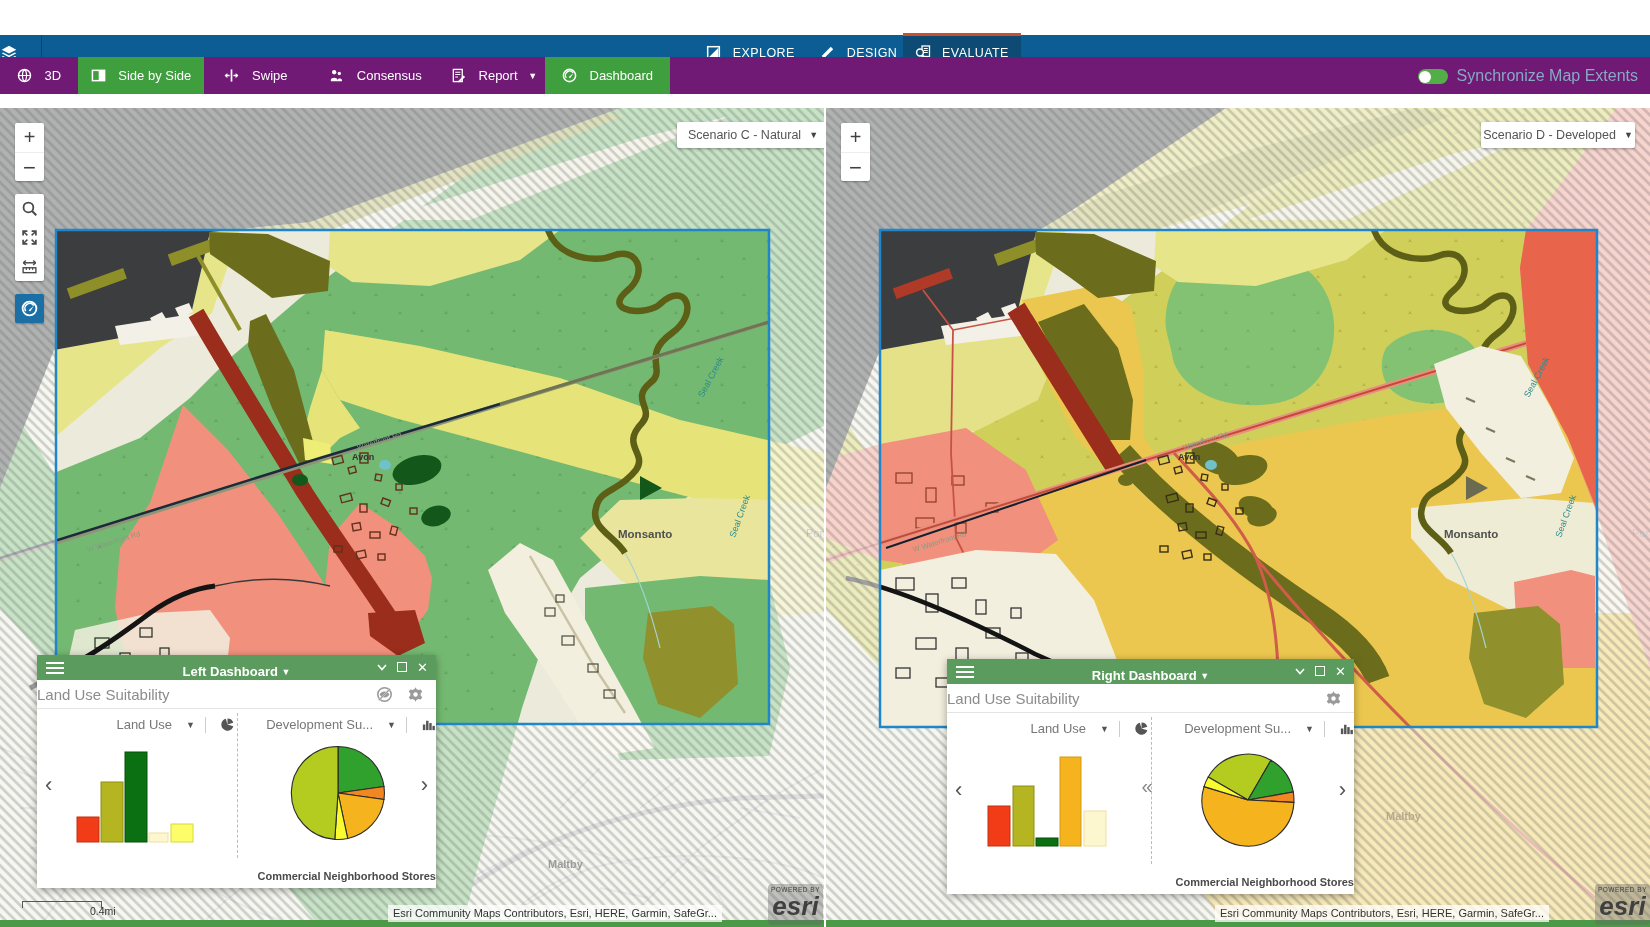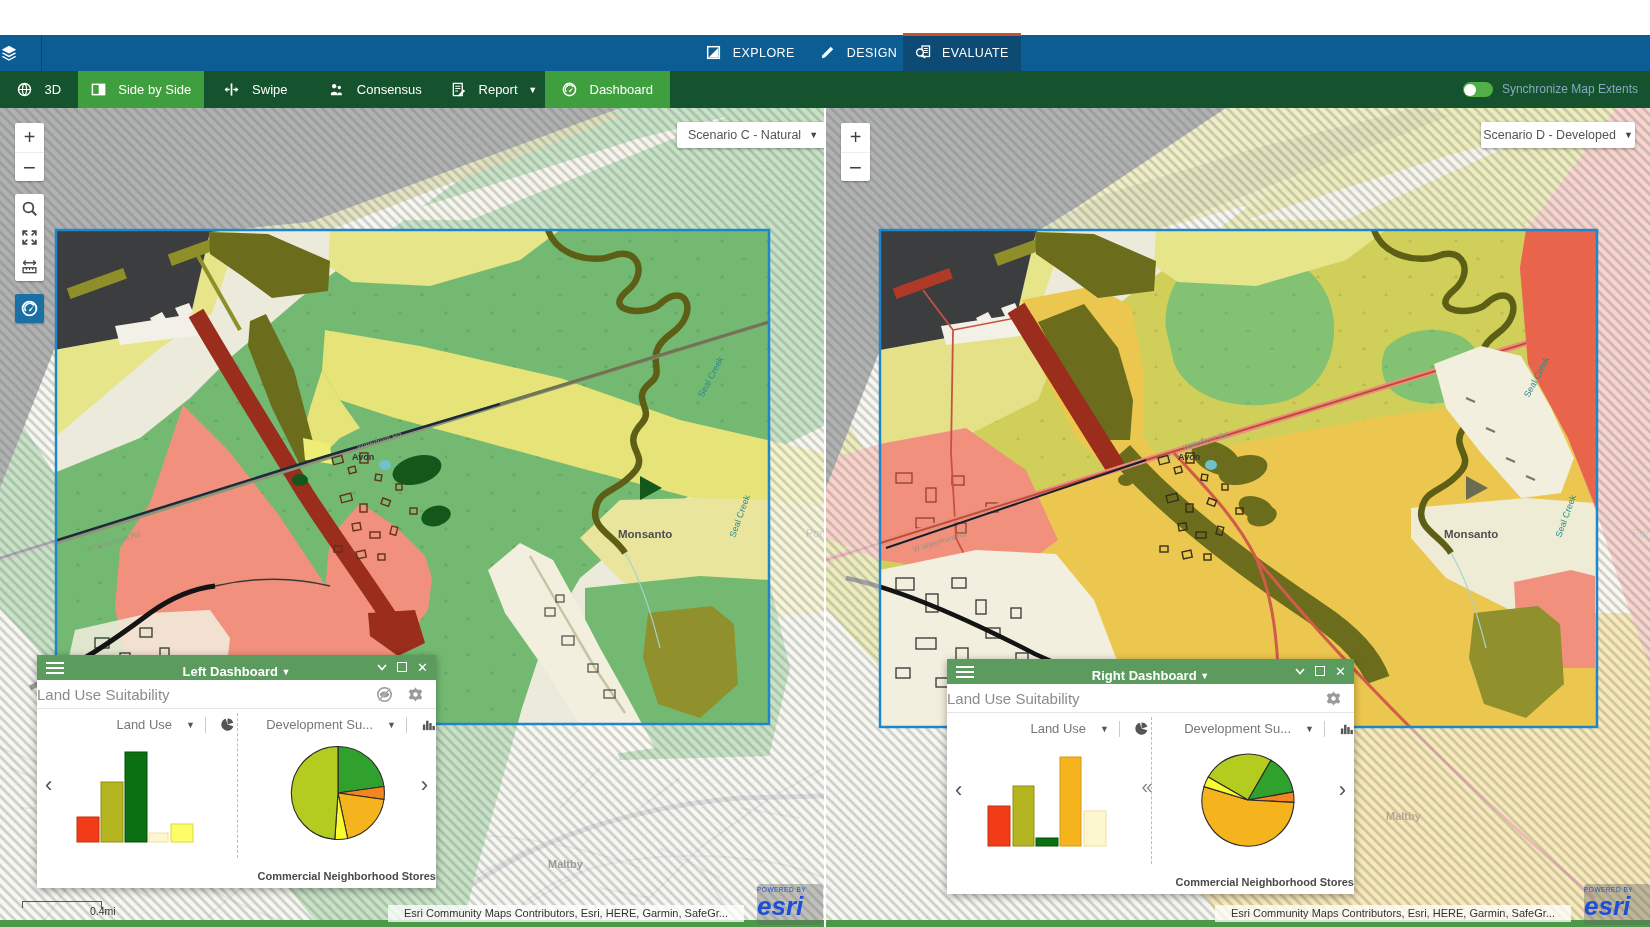--- a/index.html
+++ b/index.html
@@ -13,43 +13,43 @@
 #user{position:absolute;right:44px;top:4px;height:26px;line-height:26px;color:#2276b4;font-size:15px}
 #user .uc{display:inline-block;vertical-align:middle;width:24px;height:24px;border:1.6px solid #5ba3d0;border-radius:50%;margin-right:9px;position:relative}
 #user .uc svg{position:absolute;left:3px;top:3px}
 #bluebar{position:absolute;left:0;top:35px;width:100%;height:36px;background:#0b5d94}
 #layersbtn{position:absolute;left:0;top:0;width:42px;height:36px;border-right:1px solid rgba(0,0,0,0.25)}
 #layersbtn svg{margin:9px auto}
 .tab{position:absolute;top:0;height:36px;line-height:36px;color:#fff;font-size:12.5px;letter-spacing:0.4px}
 .tab svg{display:inline-block;vertical-align:-3px;margin-right:8px}
 #tabeval{position:absolute;left:903px;top:-2px;width:118px;height:39px;background:#0d4a74;border-top:3px solid #c8502a;color:#fff;font-size:12.5px;letter-spacing:0.4px;line-height:34px;text-align:center}
 #tabeval svg{display:inline-block;vertical-align:-3px;margin-right:7px}
-#toolbar{position:absolute;left:0;top:71px;width:100%;height:37px;background:#14532d}
+#toolbar{position:absolute;left:0;top:57px;width:100%;height:37px;background:#701a75}
 .tbtn{position:absolute;top:0;height:37px;line-height:37px;color:#fff;font-size:13px;text-align:center;white-space:nowrap}
 .tbtn svg{display:inline-block;vertical-align:-3px;margin-right:9px}
 .tbtn.green{background:#3f9e3d}
 .tcaret{font-size:9px;vertical-align:1px;margin-left:7px}
-#sync{position:absolute;right:12px;top:0;height:37px;line-height:37px;color:#87a9c3;font-size:12px}
+#sync{position:absolute;right:12px;top:0;height:37px;line-height:37px;color:#87a9c3;font-size:16px}
 #sync .tog{display:inline-block;vertical-align:middle;width:30px;height:15px;border-radius:8px;background:#52ae47;position:relative;margin-right:9px}
 #sync .tog i{position:absolute;left:1.5px;top:1.5px;width:12px;height:12px;border-radius:50%;background:#fff}
 #maps{position:absolute;left:0;top:108px;width:1650px;height:819px;background:#fff}
 .map{position:absolute;top:0;width:824px;height:819px;overflow:hidden}
 #mapL{left:0}
 #mapR{left:826px}
 .zbox{position:absolute;width:29px;background:#fff;border-radius:2px;box-shadow:0 1px 2px rgba(0,0,0,0.3);text-align:center}
 .zbox .zb{height:29px;line-height:29px;font-size:20px;color:#3f3f3f}
 .zbox .zb + .zb{border-top:1px solid #eee}
 .zbox .zi{height:29px;position:relative}
 .zbox .zi svg{position:absolute;left:6px;top:6px}
 .bluebtn{position:absolute;left:15px;top:186px;width:29px;height:29px;background:#1b6fa5;border-radius:2px;box-shadow:0 1px 2px rgba(0,0,0,0.3)}
 .bluebtn svg{margin:6px}
 .scen{position:absolute;top:14px;height:26px;line-height:26px;background:#fff;border-radius:2px;box-shadow:0 1px 3px rgba(0,0,0,0.35);font-size:12.5px;color:#555;text-align:center;white-space:nowrap}
 .scen .sc{font-size:9px;color:#444;margin-left:8px;vertical-align:1px}
-.attrib{position:absolute;bottom:5px;height:17px;line-height:17px;background:rgba(255,255,255,0.75);color:#323232;font-size:11px;padding:0 16px;white-space:nowrap}
-.esri{position:absolute;bottom:2px;width:66px;height:41px;background:rgba(99,99,99,0.38);border-radius:4px;color:#1d4ed8;}
+.attrib{position:absolute;bottom:5px;height:17px;line-height:17px;background:rgba(255,255,255,0.75);color:#323232;font-size:11px;padding:0 5px;white-space:nowrap}
+.esri{position:absolute;bottom:2px;width:55px;height:41px;background:rgba(99,99,99,0.38);border-radius:4px;color:#404040;text-align:center}
 .esri .pb{font-size:6.5px;letter-spacing:0.5px;display:block;margin-top:2px}
 .esri .eb{font-size:26px;font-weight:bold;line-height:26px;display:block;font-style:italic}
 .sbar{position:absolute;left:22px;bottom:11px;width:100px;height:24px}
 .sbar .l1{position:absolute;left:0;top:9px;width:80px;height:7px;border-left:1.5px solid #555;border-top:1.5px solid #555;border-right:1.5px solid #555}
 .sbar .t1{position:absolute;left:68px;top:13px;font-size:10.5px;color:#333}
 .dash{position:absolute;background:#fff;box-shadow:0 2px 8px rgba(0,0,0,0.35)}
 .dtitle{position:absolute;left:0;top:0;width:100%;height:25px;background:#5b9b5d;color:#fff}
 .dburger{position:absolute;left:9px;top:7px;width:18px}
 .dburger i{display:block;height:2.4px;background:#fff;margin-bottom:2.6px}
 .dtname{display:block;text-align:center;font-size:13px;font-weight:bold;line-height:33px}

